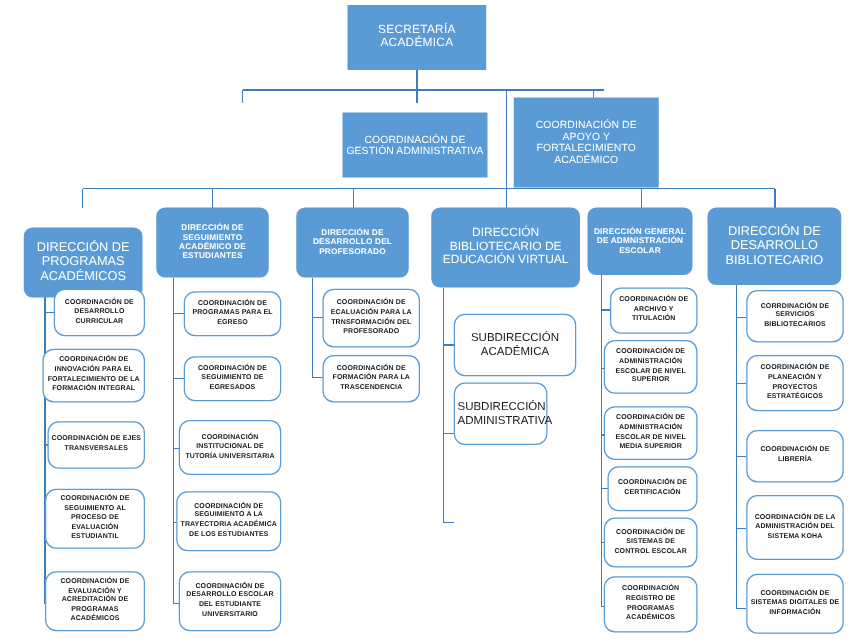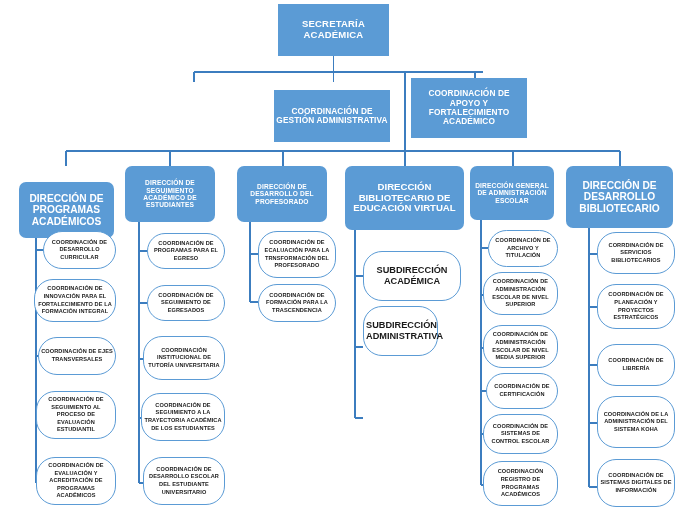--- a/index.html
+++ b/index.html
@@ -34,21 +34,20 @@
     align-items: center;
     justify-content: center;
     text-align: center;
     line-height: 1.12;
   }
   .node span {
     display: block;
     width: 100%;
     padding: 0 2px;
     box-sizing: border-box;
-    font-weight: bold;
   }
   
   .lvl-root {
     background: #5B9BD5;
     color: #ffffff;
     font-size: 9.5px;
     font-weight: 400;
     letter-spacing: 0.2px;
   }
   
@@ -65,21 +64,21 @@
     border-radius: 7px;
   }
   .lvl-three.big { font-size: 10.2px; }
   .lvl-three.mid { font-size: 9.6px; }
   .lvl-three.small { font-size: 6.6px; font-weight: bold; letter-spacing: 0.15px; }
   
   .lvl-four {
     background: #ffffff;
     color: #1a1a1a;
     border: 1px solid #5B9BD5;
-    border-radius: 19px;
+    border-radius: 9px;
     font-size: 5.6px;
     font-weight: bold;
     letter-spacing: 0.1px;
     line-height: 1.35;
     justify-content: center;
   }
   .lvl-four.virtual {
     font-size: 9.2px;
     font-weight: 400;
     letter-spacing: 0px;
@@ -153,21 +152,21 @@
     </g>
   </svg>
 
   <div class="node lvl-root" style="left:278px; top:4px; width:111px; height:52px;">
     <span>SECRETARÍA ACADÉMICA</span>
   </div>
 
   <div class="node lvl-two" style="left:274px; top:90px; width:116px; height:52px;">
     <span>COORDINACIÓN DE GESTIÓN ADMINISTRATIVA</span>
   </div>
-  <div class="node lvl-two" style="left:411px; top:78px; width:116px; height:60px;">
+  <div class="node lvl-two" style="left:411px; top:78px; width:116px; height:72px;">
     <span>COORDINACIÓN DE APOYO Y FORTALECIMIENTO ACADÉMICO</span>
   </div>
 
   <div class="node lvl-three big" style="left:19px; top:166px; width:95px; height:56px;margin-top:16px;">
     <span>DIRECCIÓN DE PROGRAMAS ACADÉMICOS</span>
   </div>
   <div class="node lvl-three small" style="left:125px; top:166px; width:90px; height:56px;">
     <span>DIRECCIÓN DE SEGUIMIENTO ACADÉMICO DE ESTUDIANTES</span>
   </div>
   <div class="node lvl-three small" style="left:237px; top:166px; width:90px; height:56px;">

